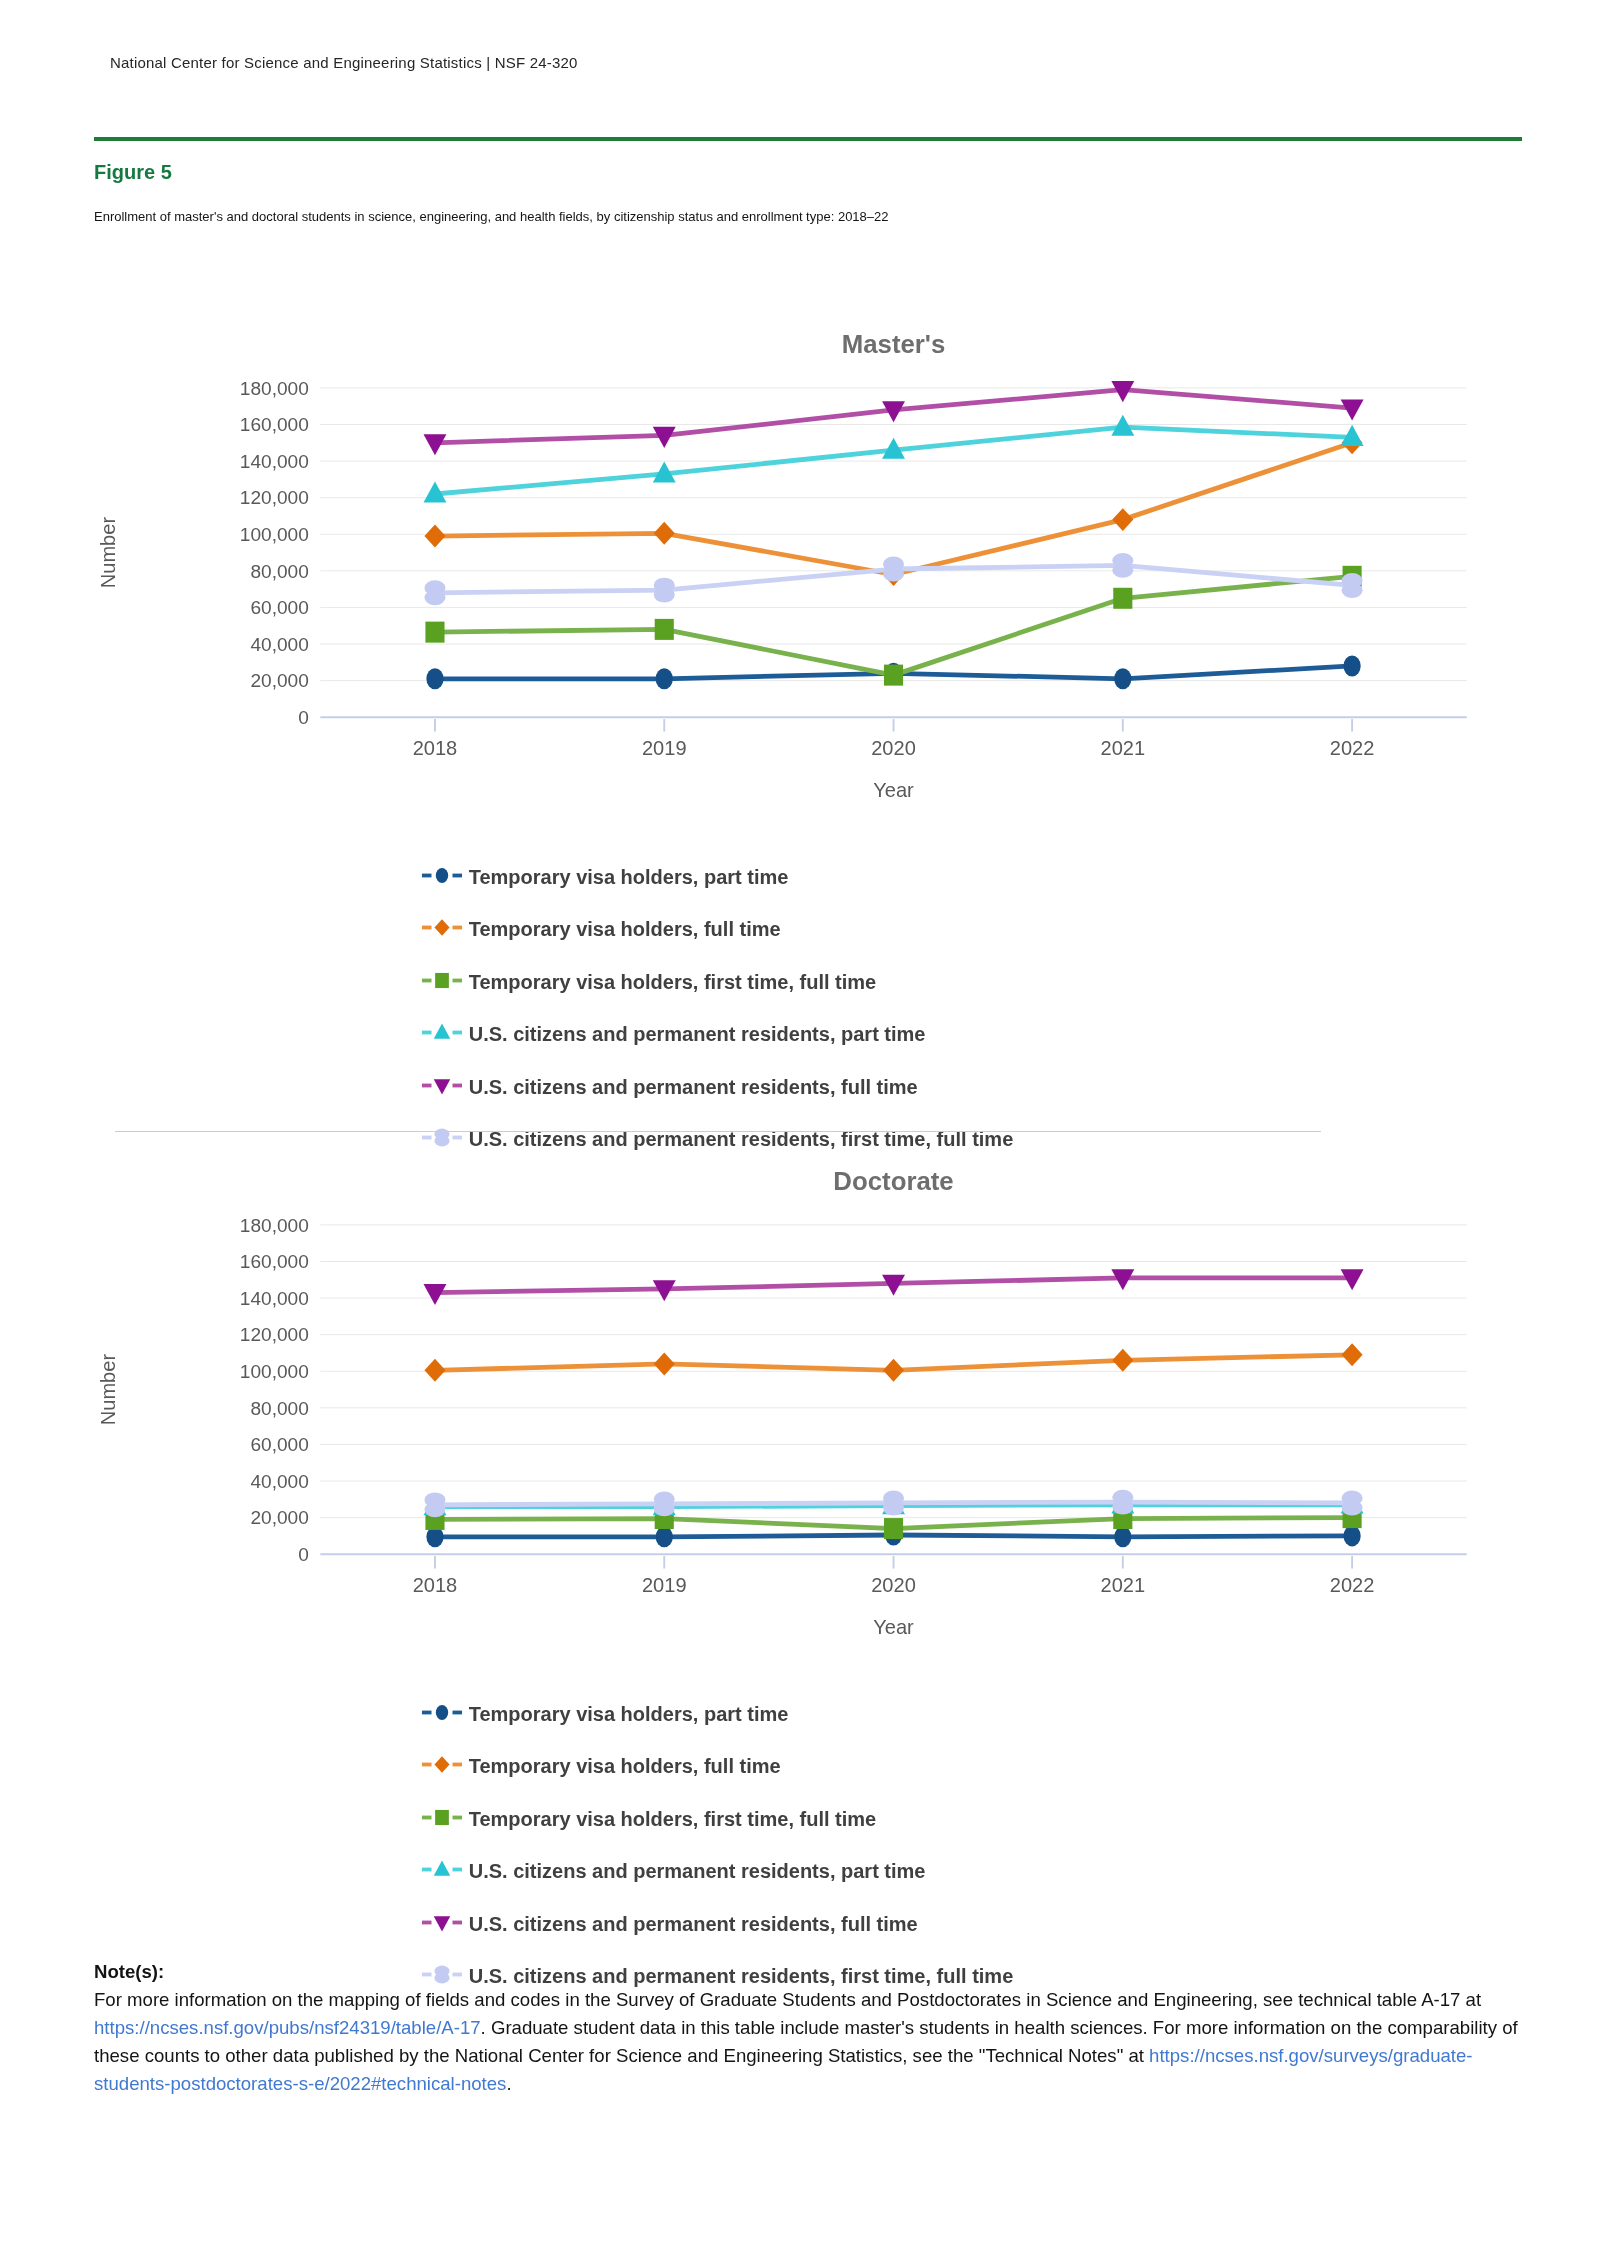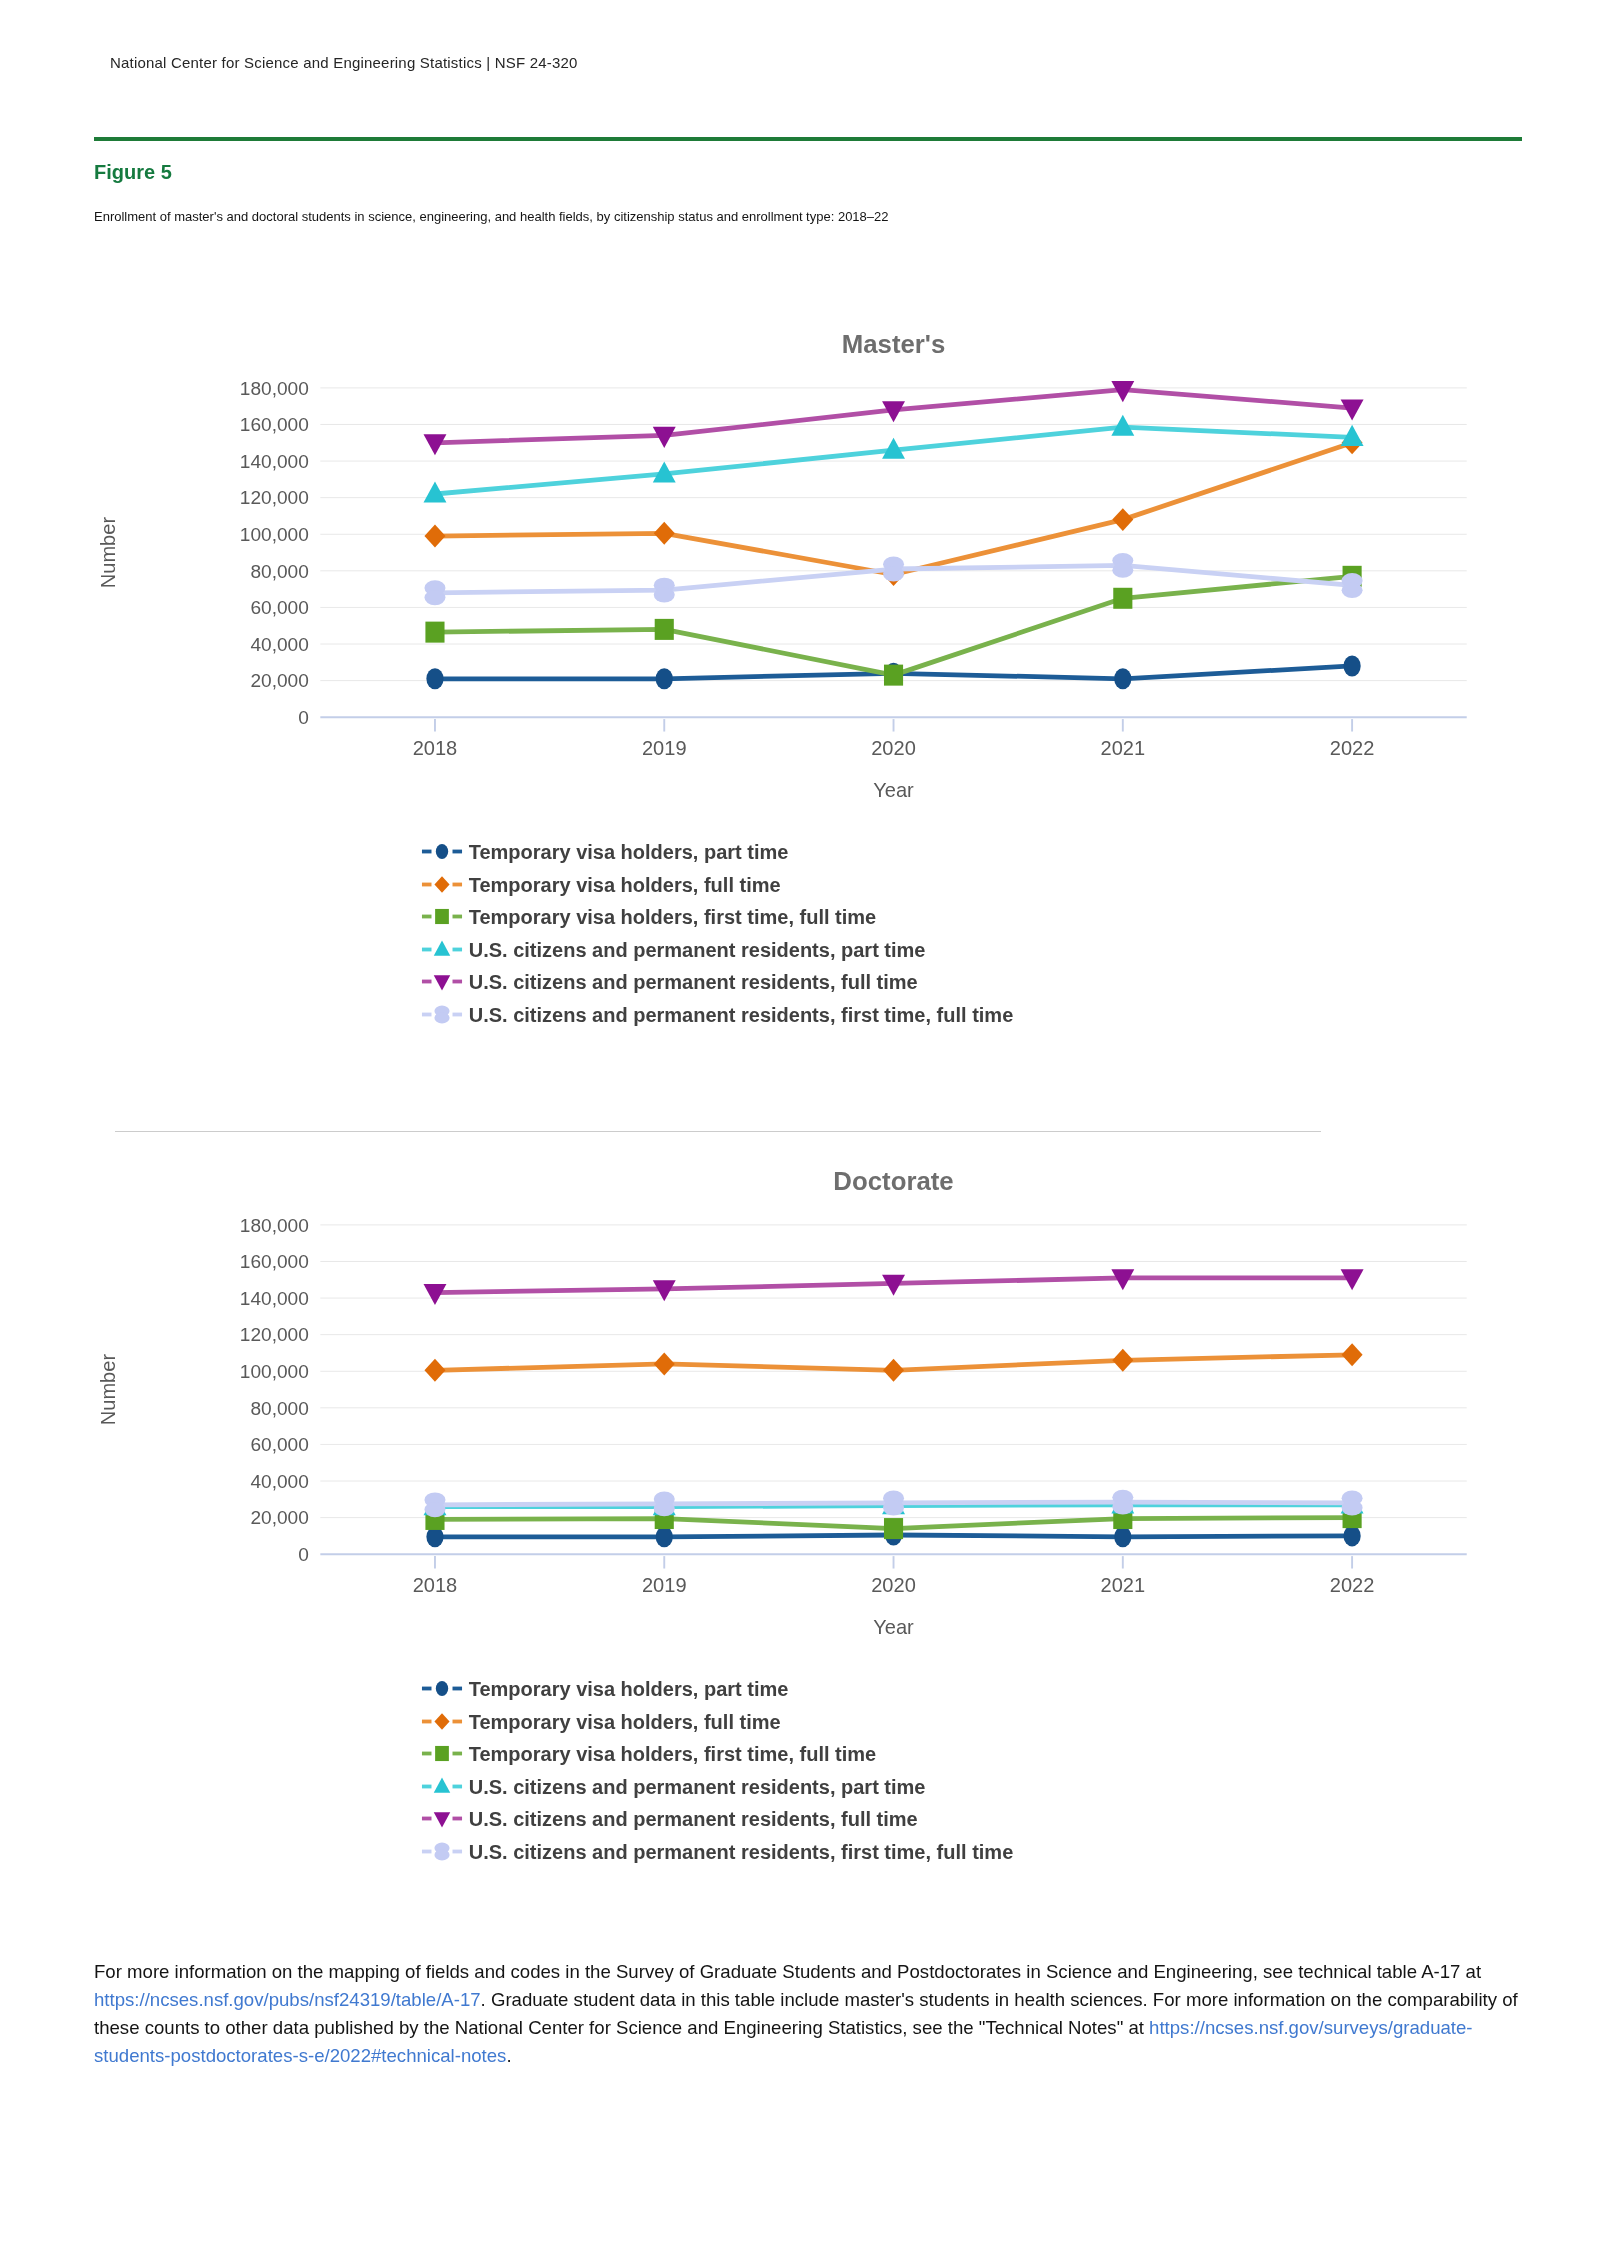--- a/index.html
+++ b/index.html
@@ -13,21 +13,21 @@
     left:110px;top:54px;font-size:15px;font-weight:400;color:#262626;letter-spacing:0.2px;
   }
   .green-rule{left:94px;top:137px;width:1428px;height:3.8px;background:#1e7b38;}
   .figure-label{left:94px;top:161px;font-size:20px;font-weight:700;color:#157a3f;}
   .figure-title{
     left:94px;top:201px;width:1439px;font-size:13px;font-weight:400;color:#141414;line-height:31px;
   }
   .chart-svg{left:81px;}
   svg text{font-family:"Liberation Sans","DejaVu Sans",sans-serif;}
   .legend{left:421px;display:flex;flex-direction:column;}
-  .legend-item{display:flex;align-items:flex-start;height:32.5px;}
+  .legend-item{display:flex;align-items:center;height:32.5px;margin-top:20px;}
   .legend-item .lg-marker{flex:0 0 42px;}
   .legend-item .lg-text{font-size:20px;font-weight:700;color:#404040;margin-left:5.7px;}
   .section-divider{left:115px;top:1131px;width:1206px;height:1px;background:#cccccc;}
   .notes-block{left:94px;width:1448px;font-size:18.6px;line-height:28px;color:#141414;}
   .notes-heading,.source-heading{font-weight:700;}
   .notes-block a{color:#4079d0;text-decoration:none;}
 </style>
 </head>
 <body>
 
@@ -456,18 +456,19 @@
           <g fill="#c3cbf3">
             <ellipse cx="22" cy="7.4" rx="7.92" ry="5.76"></ellipse>
             <ellipse cx="22" cy="14.6" rx="7.92" ry="5.76"></ellipse>
           </g>
         </svg></span>
       <span class="lg-text">U.S. citizens and permanent residents, first time, full time</span>
     </div>
   </div>
 
 <div class="abs notes-block" style="top:1958px;">
+  <div class="notes-heading">Note(s):</div>
   <div>For more information on the mapping of fields and codes in the Survey of Graduate Students and Postdoctorates in Science and Engineering, see technical table A-17 at <a href="#">https://ncses.nsf.gov/pubs/nsf24319/table/A-17</a>. Graduate student data in this table include master's students in health sciences. For more information on the comparability of these counts to other data published by the National Center for Science and Engineering Statistics, see the "Technical Notes" at <a href="#">https://ncses.nsf.gov/surveys/graduate-students-postdoctorates-s-e/2022#technical-notes</a>.</div>
 </div>
 
 <div class="abs notes-block" style="top:2162px;">
 </div>
 
 
 </body></html>

